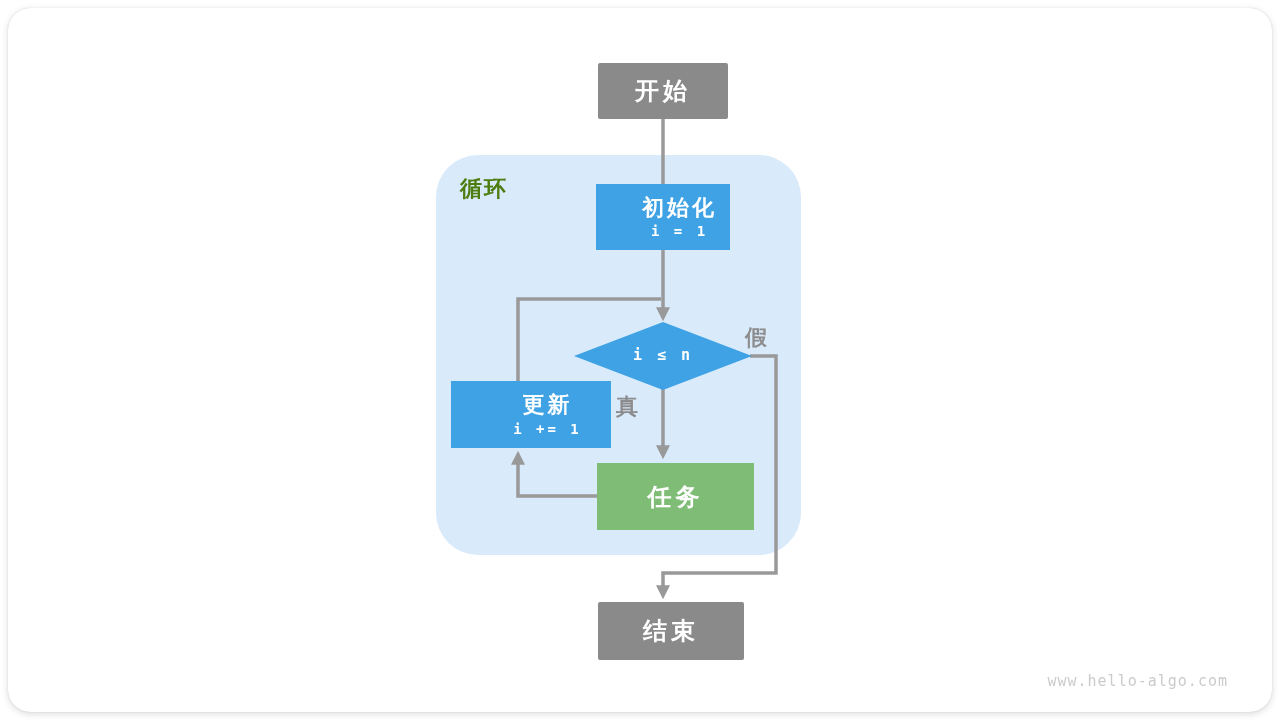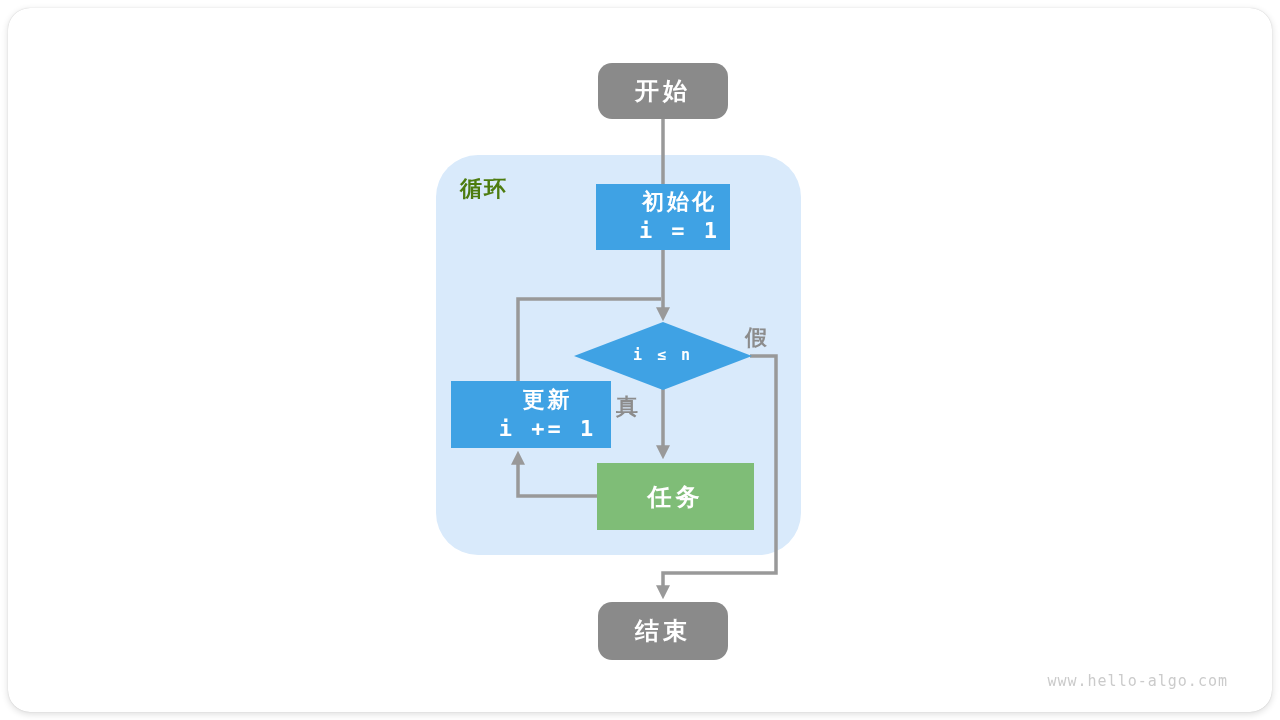--- a/index.html
+++ b/index.html
@@ -46,29 +46,29 @@
     align-items: center;
     justify-content: center;
     color: #ffffff;
     text-align: center;
     line-height: 1.3;
   }
   .node .zh { font-size: 22px; font-weight: 600; letter-spacing: 3px; }
   .node .zh-lg { font-size: 24px; font-weight: 600; letter-spacing: 4px; }
   .node .code {
     font-family: "DejaVu Sans Mono", "Liberation Mono", monospace;
-    font-size: 22px; font-weight: bold; letter-spacing: 3px;
+    font-size: 14px; font-weight: bold; letter-spacing: 3px;
   }
 
   .terminal {
     background: #8a8a8a;
-    border-radius: 14px;
+    border-radius: 2px;
   }
   .start-node { left: 590px; top: 55px;  width: 130px; height: 56px; }
-  .end-node   { left: 590px; top: 594px; width: 130px; height: 58px; }
+  .end-node   { left: 590px; top: 594px; width: 146px; height: 58px; }
 
   .process-blue { background: #3fa2e4; padding-left: 33px; }
   .init-node   { left: 588px; top: 176px; width: 134px; height: 66px; }
   .update-node { left: 443px; top: 373px; width: 160px; height: 67px; }
 
   .task-node { left: 589px; top: 455px; width: 157px; height: 67px; background: #7fbd77; }
 
   .diamond-node {
     left: 566px; top: 314px; width: 178px; height: 68px;
     background: #3fa2e4;

